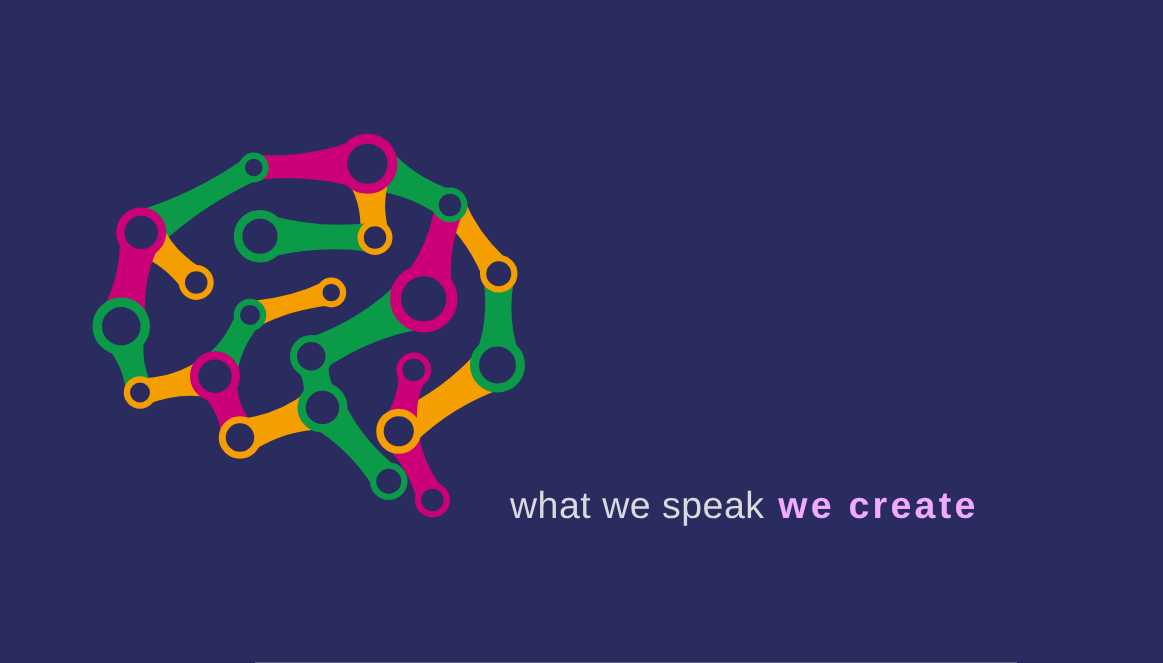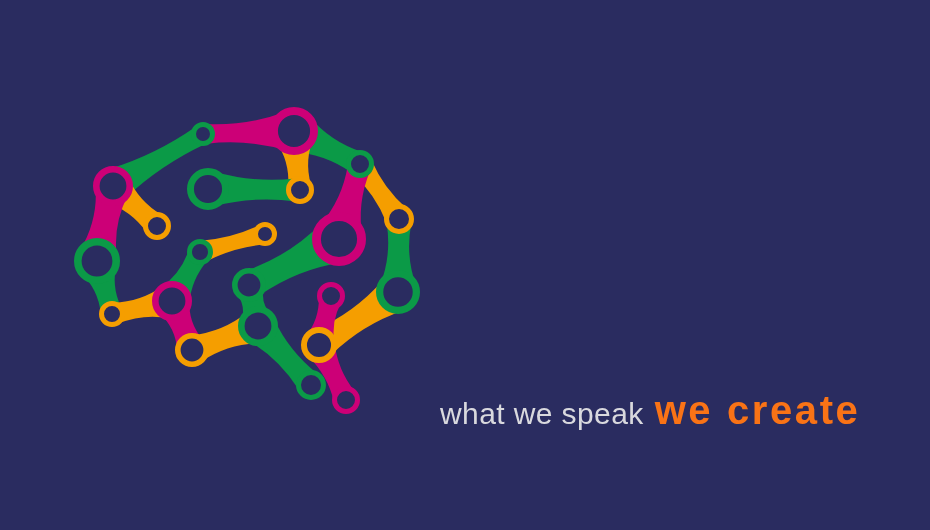--- a/index.html
+++ b/index.html
@@ -21,41 +21,41 @@
   }
   #brain-logo {
     position: absolute;
     left: 55px;
     top: 95px;
     width: 385px;
     height: 340px;
   }
   #tagline {
     position: absolute;
-    left: 440px;
+    left: 408px;
     top: 390px;
     height: 36px;
     display: flex;
     align-items: baseline;
     white-space: pre;
     line-height: 1;
     justify-content: flex-end;
   }
   .tag-light {
     font-family: "Liberation Sans", sans-serif;
     font-size: 30px;
     font-weight: 300;
     color: #d9d9de;
     letter-spacing: 0.4px;
   }
   .tag-accent {
     font-family: "Liberation Sans", sans-serif;
-    font-size: 40px;
+    font-size: 30px;
     font-weight: bold;
-    color: #f97316;
+    color: #f0abfc;
     letter-spacing: 2.6px;
   }
   .tag-gap {
     display: inline-block;
     width: 11px;
   }
 </style>
 </head>
 <body>
 

